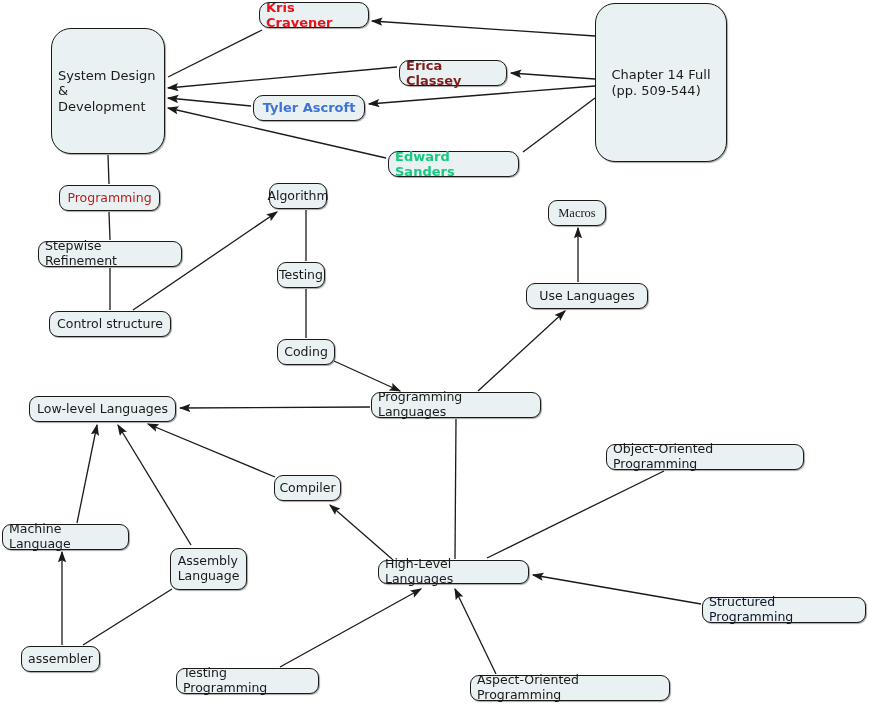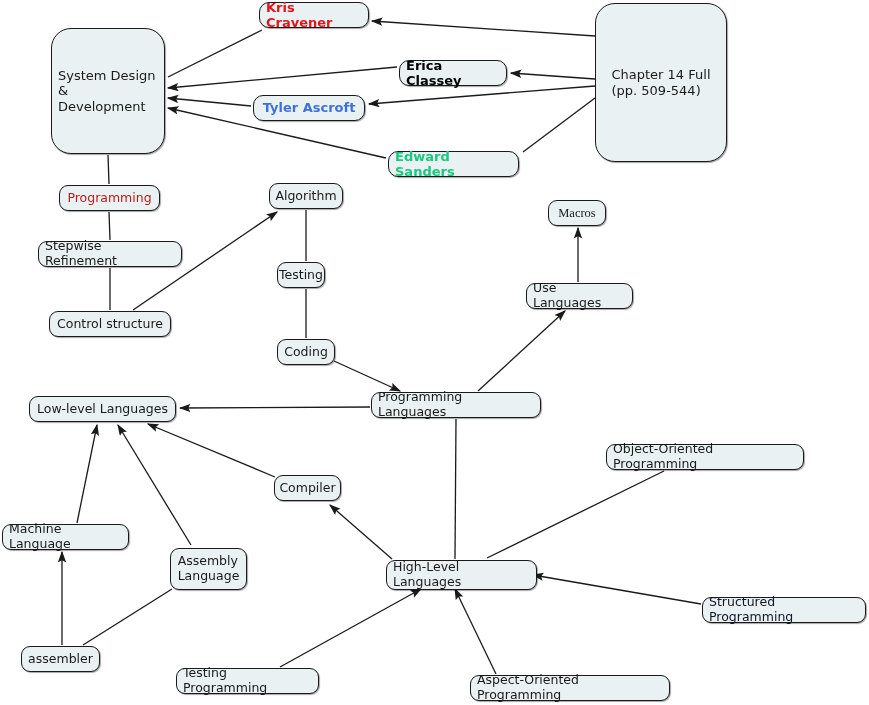--- a/index.html
+++ b/index.html
@@ -87,41 +87,41 @@
         <line x1="275" y1="477" x2="148" y2="424" stroke="#1a1a1a" stroke-width="1.3" marker-end="url(#arrowhead)"></line>
         <line x1="392" y1="559" x2="330" y2="505" stroke="#1a1a1a" stroke-width="1.3" marker-end="url(#arrowhead)"></line>
         <line x1="280" y1="667" x2="421" y2="589" stroke="#1a1a1a" stroke-width="1.3" marker-end="url(#arrowhead)"></line>
         <line x1="496" y1="674" x2="455" y2="589" stroke="#1a1a1a" stroke-width="1.3" marker-end="url(#arrowhead)"></line>
         <line x1="701" y1="604" x2="533" y2="575" stroke="#1a1a1a" stroke-width="1.3" marker-end="url(#arrowhead)"></line>
         <line x1="664" y1="471" x2="487" y2="558" stroke="#1a1a1a" stroke-width="1.3"></line>
       </g>
   </svg>
   <div id="nodes">
       <div class="node person" style="left: 259px; top: 2px; width: 110px; height: 26px; color: rgb(232, 19, 26);">Kris Cravener</div>
-      <div class="node person" style="left: 399px; top: 60px; width: 108px; height: 26px; color: #000000;">Erica Classey</div>
+      <div class="node person" style="left: 399px; top: 60px; width: 108px; height: 26px; color: #7f1d1d;">Erica Classey</div>
       <div class="node person" style="left: 253px; top: 95px; width: 112px; height: 26px; color: rgb(63, 114, 216);">Tyler Ascroft</div>
       <div class="node person" style="left: 388px; top: 151px; width: 131px; height: 26px; color: rgb(24, 201, 126);">Edward Sanders</div>
       <div class="node big" style="left: 51px; top: 28px; width: 114px; height: 126px; color: rgb(26, 26, 26);">System Design
 &amp; Development</div>
       <div class="node big" style="left: 595px; top: 3px; width: 132px; height: 159px; color: rgb(26, 26, 26);">Chapter 14 Full
 (pp. 509-544)</div>
       <div class="node" style="left: 59px; top: 185px; width: 101px; height: 26px; color: #b91c1c;">Programming</div>
       <div class="node" style="left: 38px; top: 241px; width: 144px; height: 26px; color: rgb(26, 26, 26);">Stepwise Refinement</div>
       <div class="node" style="left: 49px; top: 311px; width: 122px; height: 26px; color: rgb(26, 26, 26);">Control structure</div>
-      <div class="node" style="left: 269px; top: 183px; width: 74px; height: 26px; color: rgb(26, 26, 26);">Algorithm</div>
+      <div class="node" style="left: 269px; top: 183px; width: 58px; height: 26px; color: rgb(26, 26, 26);">Algorithm</div>
       <div class="node" style="left: 277px; top: 262px; width: 48px; height: 26px; color: rgb(26, 26, 26);">Testing</div>
       <div class="node" style="left: 277px; top: 339px; width: 58px; height: 26px; color: rgb(26, 26, 26);">Coding</div>
       <div class="node" style="left: 548px; top: 200px; width: 58px; height: 26px; color: rgb(26, 26, 26); font-family: Liberation Serif, serif;">Macros</div>
-      <div class="node" style="left: 526px; top: 283px; width: 107px; height: 26px; color: rgb(26, 26, 26);">Use Languages</div>
+      <div class="node" style="left: 526px; top: 283px; width: 122px; height: 26px; color: rgb(26, 26, 26);">Use Languages</div>
       <div class="node" style="left: 371px; top: 392px; width: 170px; height: 26px; color: rgb(26, 26, 26);">Programming Languages</div>
       <div class="node" style="left: 29px; top: 396px; width: 147px; height: 26px; color: rgb(26, 26, 26);">Low-level Languages</div>
       <div class="node" style="left: 274px; top: 475px; width: 67px; height: 26px; color: rgb(26, 26, 26);">Compiler</div>
       <div class="node" style="left: 2px; top: 524px; width: 127px; height: 26px; color: rgb(26, 26, 26);">Machine Language</div>
       <div class="node" style="left: 170px; top: 524px; width: 77px; height: 42px; color: rgb(26, 26, 26); margin-top: 24px;">Assembly
 Language</div>
       <div class="node" style="left: 21px; top: 646px; width: 79px; height: 26px; color: rgb(26, 26, 26);">assembler</div>
-      <div class="node" style="left: 378px; top: 560px; width: 151px; height: 30px; color: rgb(26, 26, 26); margin-left: 8px;">High-Level Languages</div>
+      <div class="node" style="left: 378px; top: 560px; width: 151px; height: 24px; color: rgb(26, 26, 26);">High-Level Languages</div>
       <div class="node" style="left: 606px; top: 444px; width: 198px; height: 26px; color: rgb(26, 26, 26);">Object-Oriented Programming</div>
       <div class="node" style="left: 702px; top: 597px; width: 164px; height: 26px; color: #0f172a;">Structured Programming</div>
       <div class="node" style="left: 176px; top: 668px; width: 143px; height: 26px; color: rgb(26, 26, 26);">Testing Programming</div>
       <div class="node" style="left: 470px; top: 675px; width: 200px; height: 26px; color: rgb(26, 26, 26);">Aspect-Oriented Programming</div>
     </div>
 </div>
 
 </body></html>

